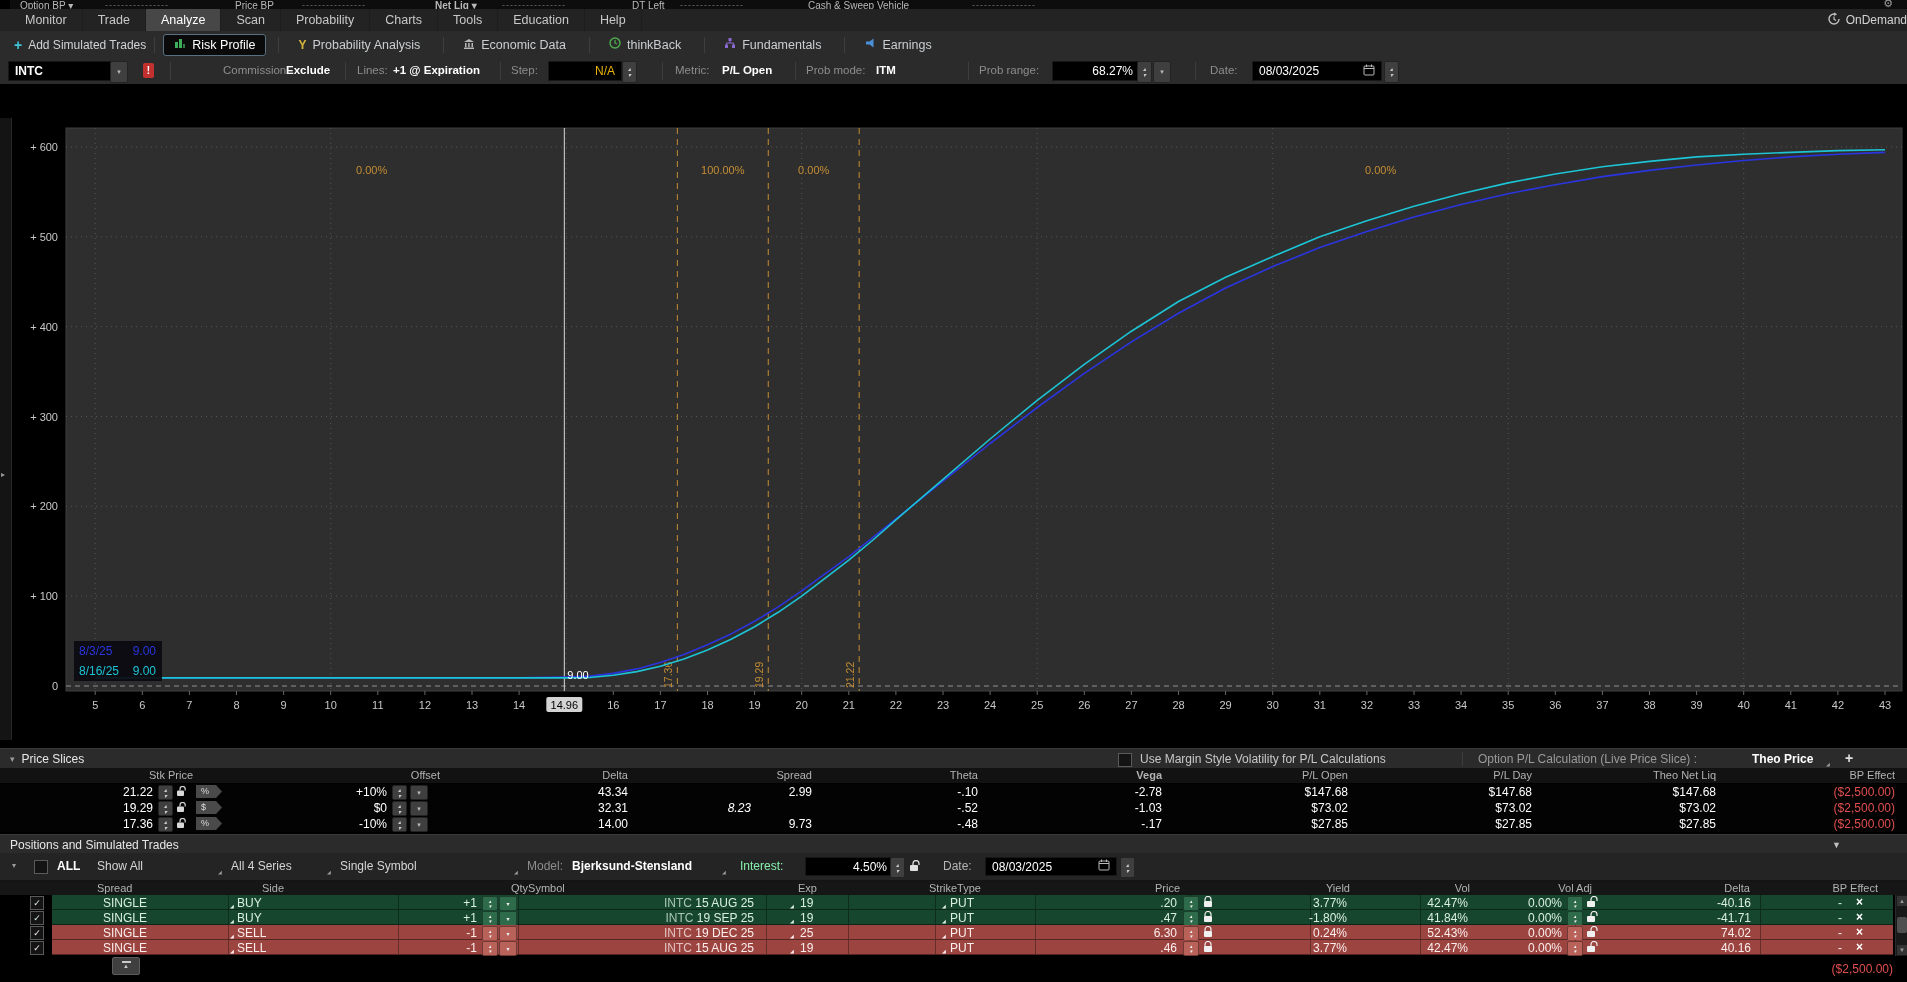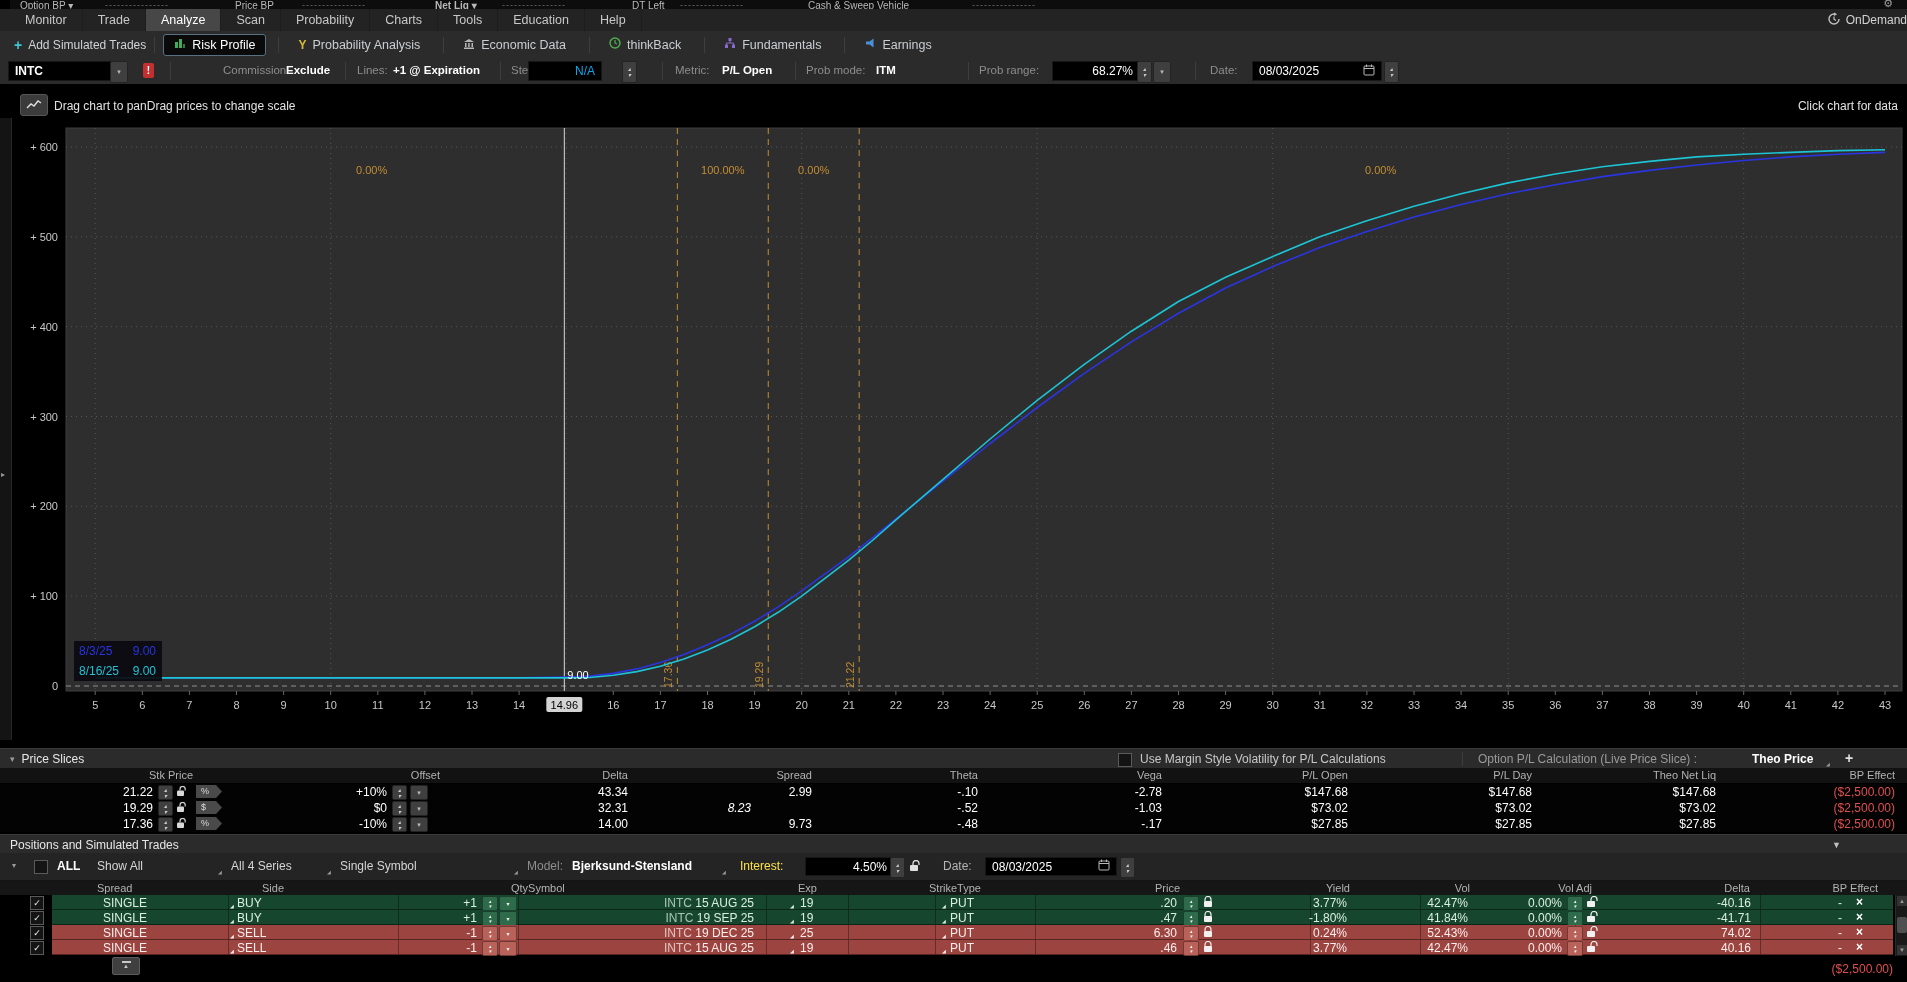--- a/index.html
+++ b/index.html
@@ -161,21 +161,21 @@
     <div class="ddbox" style="left:110px;top:3px;">▾</div>
     <div class="abs" style="left:143px;top:5px;width:11px;height:15px;background:#c23030;border-radius:2px;color:#fff;font-weight:bold;font-size:10px;text-align:center;line-height:15px;">!</div>
     <div class="csep" style="left:170px;"></div>
     <span class="lbl" style="left:223px;">Commission:</span>
     <span class="val" style="left:286px;">Exclude</span>
     <div class="csep" style="left:345px;"></div>
     <span class="lbl" style="left:357px;">Lines:</span>
     <span class="val" style="left:393px;">+1 @ Expiration</span>
     <div class="csep" style="left:500px;"></div>
     <span class="lbl" style="left:511px;">Step:</span>
-    <div class="inp" style="left:528px;width:60px;color:#0ea5e9;justify-content:flex-end;">
+    <div class="inp" style="left:548px;width:60px;color:#eab308;justify-content:flex-end;">
         <span>N/A</span>
       </div>
     <div class="st" style="left:622px;top:3px;">
         <i>▴</i>
         <i>▾</i>
       </div>
     <div class="csep" style="left:662px;"></div>
     <span class="lbl" style="left:675px;">Metric:</span>
     <span class="val" style="left:722px;">P/L Open</span>
     <div class="csep" style="left:795px;"></div>
@@ -203,29 +203,20 @@
           </svg></span>
     </div>
     <div class="st" style="left:1384px;top:3px;">
         <i>▴</i>
         <i>▾</i>
       </div>
     <span class="abs" style="right:12px;top:8px;"><span class="ham"></span></span>
   </div>
 
   <div id="chartwrap">
-    <div id="gadget-hdr">
-      <span id="gadget-icon">
-          <svg width="16" height="12" viewBox="0 0 16 12">
-            <polyline points="1,9 5,5 8,7 12,2 15,4" fill="none" stroke="#e0e0e0" stroke-width="1.4"></polyline>
-          </svg>
-        </span>
-      <span style="margin-left:54px;">Drag chart to panDrag prices to change scale</span>
-      <span style="position:absolute;right:9px;">Click chart for data</span>
-    </div>
     <div id="leftrail">
       <span style="position:absolute;left:1px;top:352px;color:#9a9a9a;font-size:8px;">▸</span>
     </div>
     <svg id="chart" width="1907" height="626" viewBox="0 122 1907 626" style="position:absolute;left:0;top:38px;">
         <rect x="66" y="128" width="1836" height="563" fill="#2e2e2e" stroke="#3e3e3e"></rect>
         <line x1="95.2" y1="128" x2="95.2" y2="691" stroke="#565656" stroke-width="1" stroke-dasharray="1 4"></line>
         <line x1="330.7" y1="128" x2="330.7" y2="691" stroke="#565656" stroke-width="1" stroke-dasharray="1 4"></line>
         <line x1="566.2" y1="128" x2="566.2" y2="691" stroke="#565656" stroke-width="1" stroke-dasharray="1 4"></line>
         <line x1="801.7" y1="128" x2="801.7" y2="691" stroke="#565656" stroke-width="1" stroke-dasharray="1 4"></line>
         <line x1="1037.2" y1="128" x2="1037.2" y2="691" stroke="#565656" stroke-width="1" stroke-dasharray="1 4"></line>
@@ -359,21 +350,21 @@
       <span style="position:absolute;left:1826px;bottom:2px;" class="corner">◢</span>
       <span style="position:absolute;left:1845px;color:#e0e0e0;font-size:14px;font-weight:bold;top:1px;">+</span>
       <span style="position:absolute;left:1878px;top:7px;"><span class="ham" style="box-shadow:0 3px 0 #9a9a9a,0 6px 0 #9a9a9a;height:2px;"></span></span>
     </div>
     <div class="colrow" id="sl-cols" style="position:absolute;left:0;top:768px;width:1907px;height:15px;background:#121212;">
         <span style="right: 1714px; top: 1px;">Stk Price</span>
         <span style="right: 1467px; top: 1px;">Offset</span>
         <span style="right: 1279px; top: 1px;">Delta</span>
         <span style="right: 1095px; top: 1px;">Spread</span>
         <span style="right: 929px; top: 1px;">Theta</span>
-        <span style="right: 745px; top: 1px;">Vega</span>
+        <span style="right: 745px; top: 1px; font-weight: bold;">Vega</span>
         <span style="right: 559px; top: 1px;">P/L Open</span>
         <span style="right: 375px; top: 1px;">P/L Day</span>
         <span style="right: 191px; top: 1px;">Theo Net Liq</span>
         <span style="right: 12px; top: 1px;">BP Effect</span>
       </div>
     <div id="sl-rows">
         <div class="sl-row" style="top: 784px;">
           <span style="right: 1754px;">21.22</span>
           <span style="right: 1520px;">+10%</span>
           <span style="right: 1279px;">43.34</span>
@@ -466,21 +457,21 @@
       <span style="position:absolute;left:57px;top:6px;color:#fff;font-weight:bold;">ALL</span>
       <span style="position:absolute;left:97px;top:6px;color:#d5d5d5;">Show All</span>
       <span class="corner" style="position:absolute;left:218px;top:16px;">◢</span>
       <span style="position:absolute;left:231px;top:6px;color:#d5d5d5;">All 4 Series</span>
       <span class="corner" style="position:absolute;left:327px;top:16px;">◢</span>
       <span style="position:absolute;left:340px;top:6px;color:#d5d5d5;">Single Symbol</span>
       <span class="corner" style="position:absolute;left:514px;top:16px;">◢</span>
       <span style="position:absolute;left:527px;top:6px;color:#8d8d8d;">Model:</span>
       <span style="position:absolute;left:572px;top:6px;color:#fff;font-weight:bold;">Bjerksund-Stensland</span>
       <span class="corner" style="position:absolute;left:722px;top:16px;">◢</span>
-      <span style="position:absolute;left:740px;top:6px;color:#fde047;">Interest:</span>
+      <span style="position:absolute;left:740px;top:6px;color:#86efac;">Interest:</span>
       <div class="inp" style="left:805px;top:4px;width:75px;justify-content:flex-end;height:17px;">
           <span>4.50%</span>
         </div>
       <div class="st" style="left:890px;top:4px;height:19px;">
           <i>▴</i>
           <i>▾</i>
         </div>
       <span class="icox" style="left:909px;top:7px;"><svg width="12" height="12" viewBox="0 0 12 12">
             <path d="M4 5 V3.5 A3 3 0 0 1 10 3.5 V5" fill="none" stroke="#e0e0e0" stroke-width="1.3"></path>
             <rect x="1" y="5" width="8" height="6" rx="1" fill="#e0e0e0"></rect>

